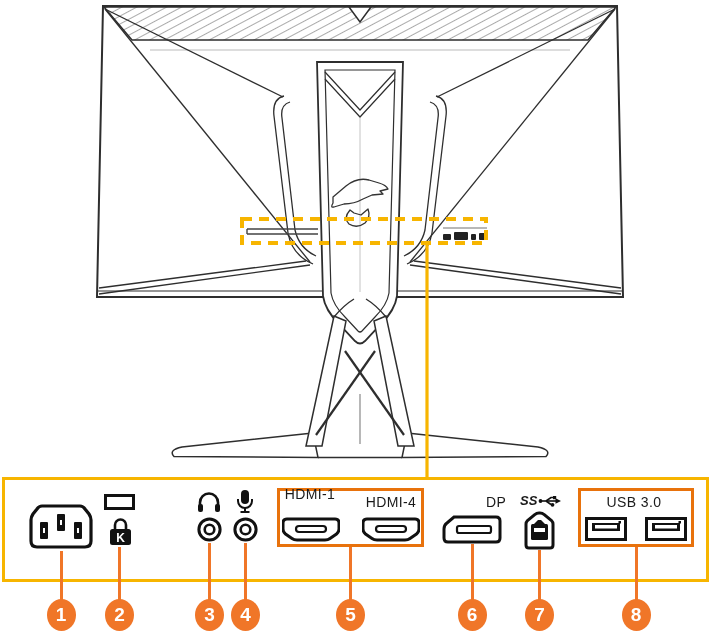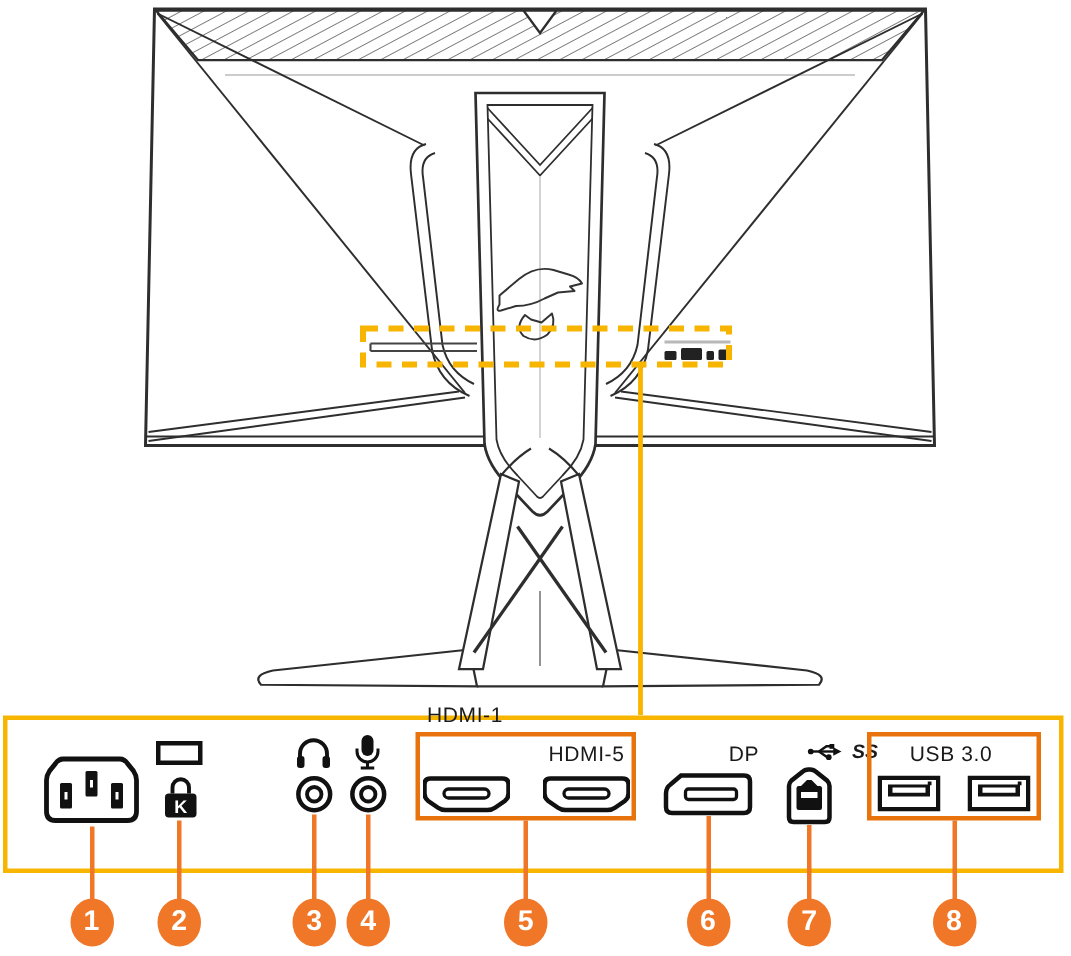--- a/index.html
+++ b/index.html
@@ -7,21 +7,21 @@
          font-family:"Liberation Sans",sans-serif;}
   .abs{position:absolute;}
   .panel-border{position:absolute;left:2px;top:477px;width:707px;height:105px;
                 border:3px solid #F7B500;box-sizing:border-box;background:#fff;}
   .subbox{position:absolute;border:3px solid #E8720C;box-sizing:border-box;}
   .port-label{position:absolute;font-size:14px;letter-spacing:.4px;color:#1a1a1a;
               text-align:center;white-space:nowrap;}
   .leader{position:absolute;width:3px;background:#F07628;}
   .callout{position:absolute;width:29px;height:32px;border-radius:50%;background:#F07628;
            color:#fff;font-weight:bold;font-size:19px;text-align:center;line-height:32px;}
-  .ss-label{position:absolute;font-style:italic;font-weight:bold;font-size:13px;color:#1a1a1a;margin-left:48px;}
+  .ss-label{position:absolute;font-style:italic;font-weight:bold;font-size:13px;color:#1a1a1a;}
 </style>
 </head>
 <body>
 
 <div class="stage">
 
   <svg class="abs" style="left:0;top:0" width="714" height="477" viewBox="0 0 714 477">
     <defs>
       <pattern id="vent" width="7" height="12" patternUnits="userSpaceOnUse" patternTransform="rotate(62)">
         <line x1="0" y1="0" x2="0" y2="12" stroke="#555" stroke-width="1"></line>
@@ -130,22 +130,22 @@
     <path d="M3,10 v2 a7,7 0 0 0 14,0 v-2" fill="none" stroke="#111" stroke-width="2"></path>
     <line x1="10" y1="19" x2="10" y2="22.5" stroke="#111" stroke-width="2"></line>
     <line x1="5.5" y1="23" x2="14.5" y2="23" stroke="#111" stroke-width="2"></line>
   </svg>
   <svg class="abs" style="left:232px;top:516px" width="27" height="27" viewBox="0 0 27 27">
     <circle cx="13.5" cy="13.5" r="10.6" fill="none" stroke="#111" stroke-width="3"></circle>
     <circle cx="13.5" cy="13.5" r="4.8" fill="none" stroke="#111" stroke-width="2.6"></circle>
   </svg>
 
   <div class="subbox" style="left:277px;top:488px;width:147px;height:59px"></div>
-  <div class="port-label" style="left:279px;top:468px;width:62px">HDMI-1</div>
-  <div class="port-label" style="left:360px;top:494px;width:62px">HDMI-5</div>
+  <div class="port-label" style="left:279px;top:486px;width:62px">HDMI-1</div>
+  <div class="port-label" style="left:360px;top:494px;width:62px">HDMI-4</div>
   <svg class="abs" style="left:282px;top:517px" width="58" height="26" viewBox="0 0 58 26">
     <path d="M5,2 H53 Q57,2 57,6 V12 Q57,15 54.5,17 L48,21.5 Q46,23 43,23 H15 Q12,23 10,21.5 L3.5,17 Q1,15 1,12 V6 Q1,2 5,2 Z" fill="#fff" stroke="#111" stroke-width="3"></path>
     <rect x="14" y="9" width="30" height="6" rx="3" fill="#fff" stroke="#111" stroke-width="2.2"></rect>
   </svg>
   <svg class="abs" style="left:362px;top:517px" width="58" height="26" viewBox="0 0 58 26">
     <path d="M5,2 H53 Q57,2 57,6 V12 Q57,15 54.5,17 L48,21.5 Q46,23 43,23 H15 Q12,23 10,21.5 L3.5,17 Q1,15 1,12 V6 Q1,2 5,2 Z" fill="#fff" stroke="#111" stroke-width="3"></path>
     <rect x="14" y="9" width="30" height="6" rx="3" fill="#fff" stroke="#111" stroke-width="2.2"></rect>
   </svg>
 
   <div class="port-label" style="left:472px;top:494px;width:48px">DP</div>

